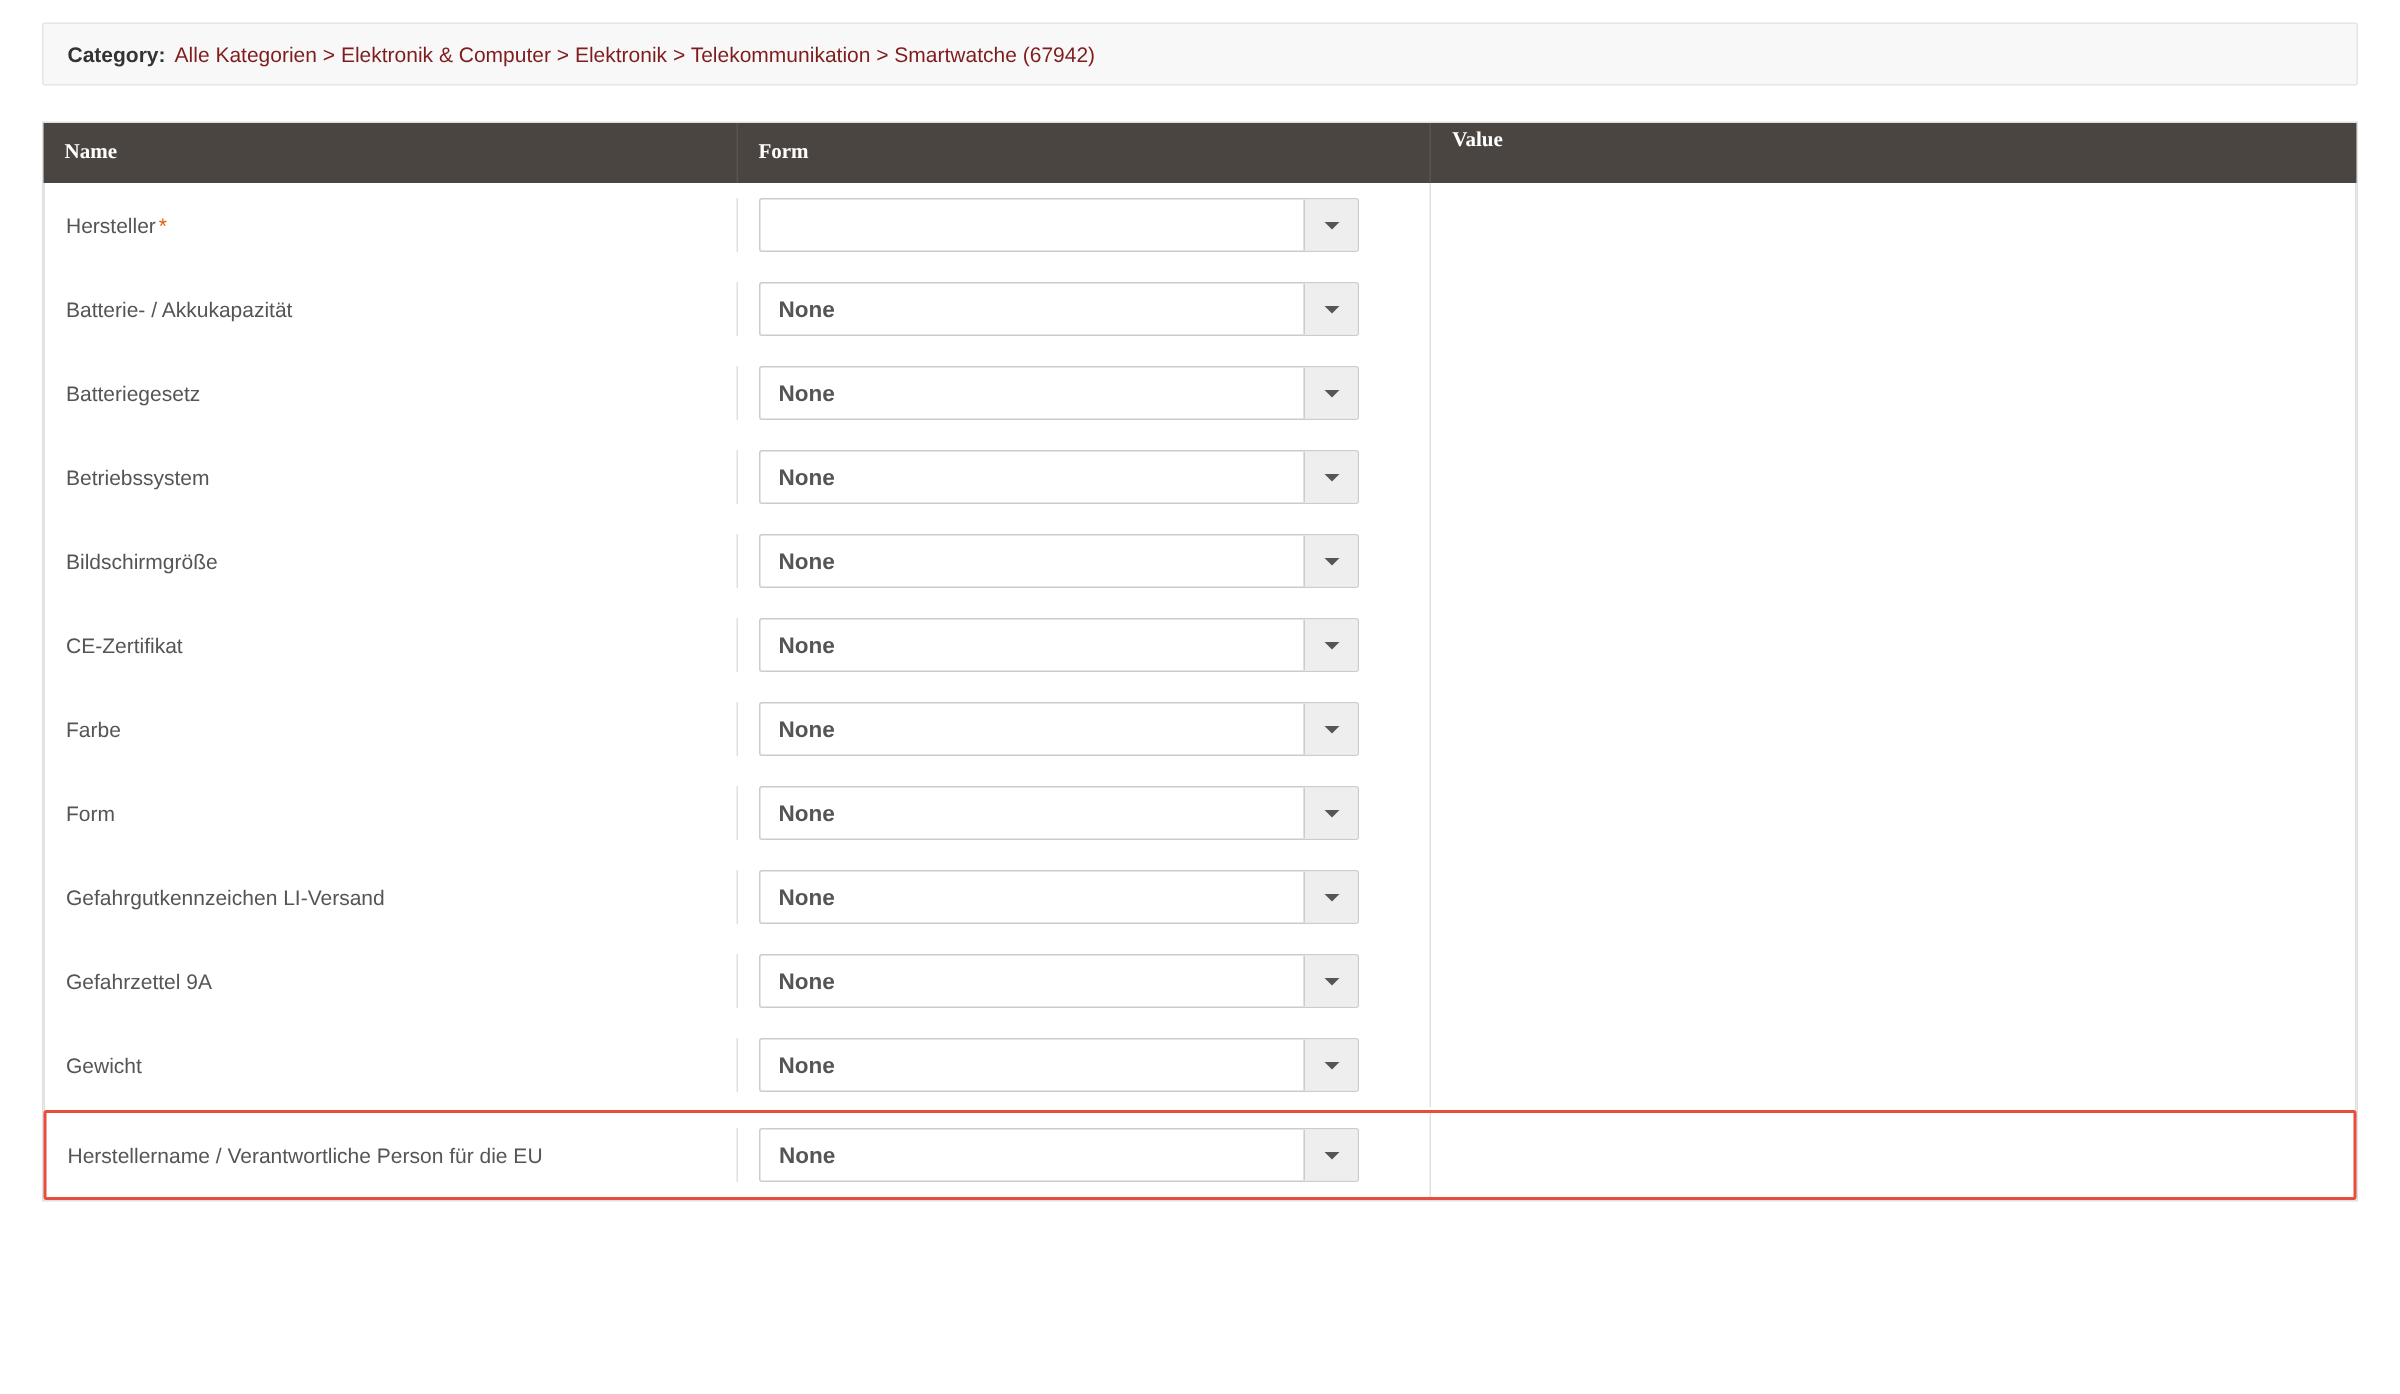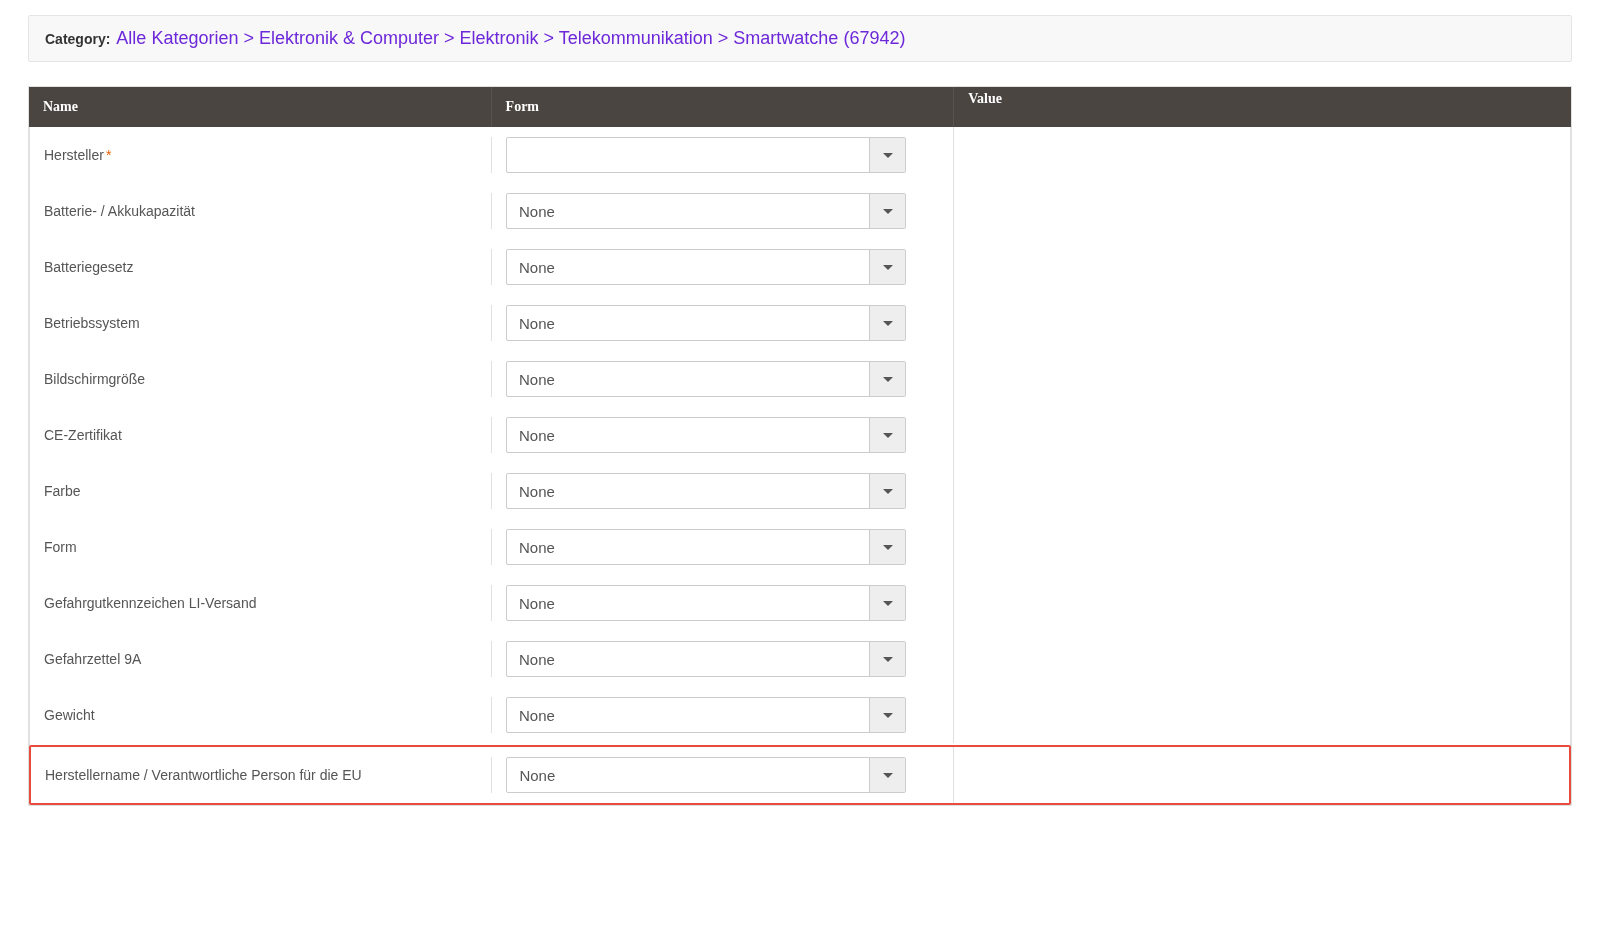--- a/index.html
+++ b/index.html
@@ -26,22 +26,22 @@
       margin-bottom: 24px;
       display: flex;
       align-items: center;
       gap: 6px;
     }
     .category-label {
       font-weight: 700;
       color: #333;
     }
     .breadcrumb {
-      color: #6d28d9;
-      font-size: 18px;
+      color: #7f1d1d;
+      font-size: 14px;
     }
     .section-title {
       font-size: 22px;
       font-weight: 600;
       color: #333;
       margin-bottom: 28px;
     }
     .attributes-table {
       width: 100%;
       border-collapse: collapse;
@@ -109,20 +109,21 @@
       display: flex;
       align-items: center;
       justify-content: space-between;
       cursor: pointer;
     }
     .select-text {
       padding: 0 12px;
       color: #555;
       font-size: 15px;
       flex: 1;
+      font-weight: bold;
     }
     .select-arrow-btn {
       width: 36px;
       height: 100%;
       background: #eeeeee;
       border-left: 1px solid #ccc;
       display: flex;
       align-items: center;
       justify-content: center;
     }

